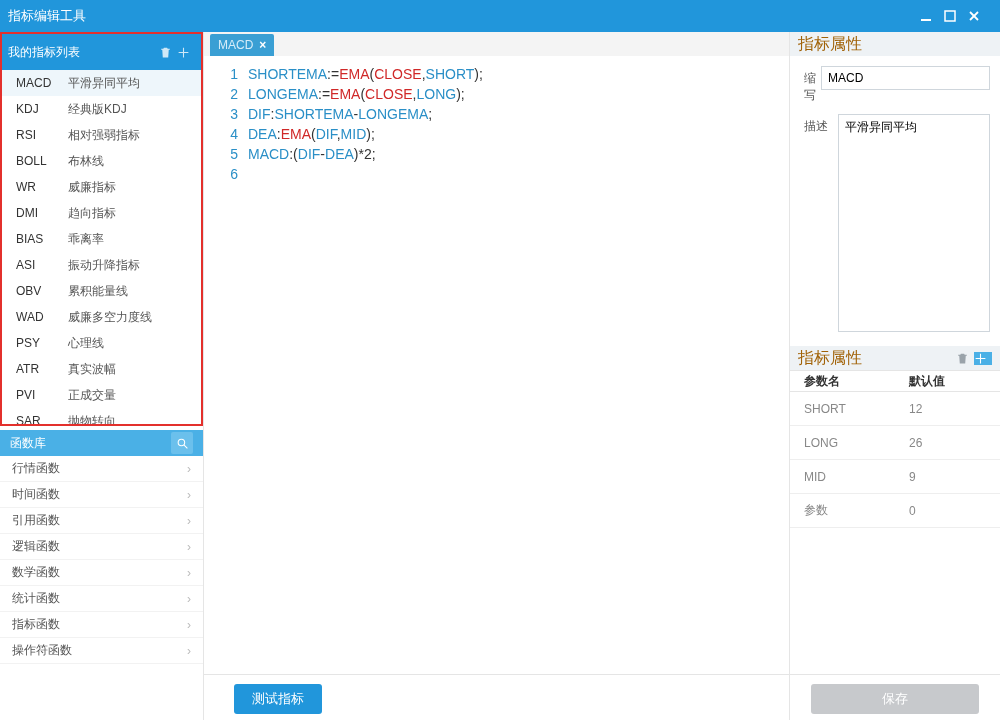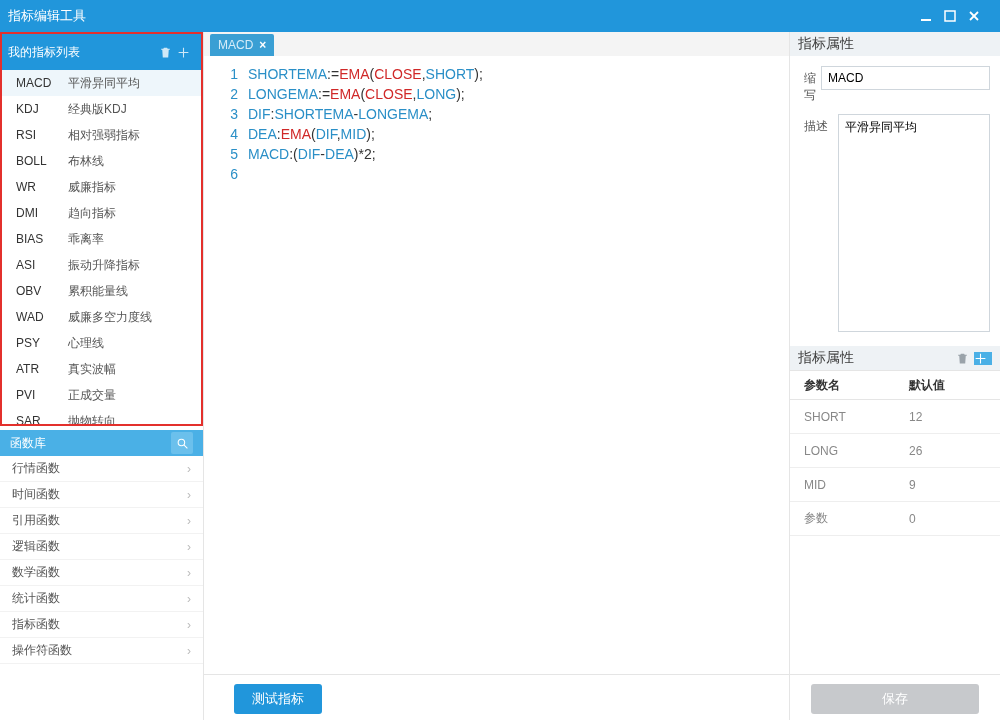--- a/index.html
+++ b/index.html
@@ -41,28 +41,28 @@
 .fn { color: #d02828; }   
 .op { color: #333; }      
 .arg { color: #333; }
 .bottom-bar { height: 48px; border-top: 1px solid #e5e5e5; display: flex; align-items: center; padding-left: 30px; }
 .btn { height: 30px; padding: 0 18px; border-radius: 3px; display: inline-flex; align-items: center; justify-content: center; cursor: pointer; font-size: 13px; }
 .btn.primary { background: #2196DB; color: #fff; }
 .btn.muted { background: #c7c9cc; color: #fff; }
 
 
 .right { width: 210px; display: flex; flex-direction: column; background: #fff; }
-.right .sec-hdr { height: 24px; background: #eef2f5; color: #404040; display: flex; align-items: center; padding: 0 8px; font-size: 14px; }
+.right .sec-hdr { height: 24px; background: #eef2f5; color: #a16207; display: flex; align-items: center; padding: 0 8px; font-size: 16px; }
 .right .sec-hdr .ic { width: 18px; text-align: center; color: #999; cursor: pointer; }
 .prop-fields { padding: 10px 10px 0 14px; }
 .prop-row { display: flex; margin-bottom: 10px; }
 .prop-label { width: 34px; color: #555; padding-top: 4px; }
 .prop-input { flex: 1; border: 1px solid #cfd6dc; height: 24px; padding: 2px 6px; font-size: 12px; }
 .prop-textarea { flex: 1; border: 1px solid #cfd6dc; height: 218px; padding: 4px 6px; font-size: 12px; resize: none; }
-.param-hdr { display: flex; height: 30px; align-items: center; border-bottom: 1px solid #e5e5e5; border-top: 1px solid #e5e5e5; }
+.param-hdr { display: flex; height: 22px; align-items: center; border-bottom: 1px solid #e5e5e5; border-top: 1px solid #e5e5e5; }
 .param-hdr div { flex: 1; padding-left: 14px; color: #333; font-weight: 600; }
 .param-row { display: flex; height: 34px; align-items: center; border-bottom: 1px solid #eee; color: #888; }
 .param-row div { flex: 1; padding-left: 14px; }
 .right-bottom { margin-top: auto; height: 48px; border-top: 1px solid #e5e5e5; display: flex; align-items: center; justify-content: center; padding: 0 20px; }
 .right-bottom .btn { width: 168px; }
 
 svg { display: block; }
 </style>
 </head>
 <body>

